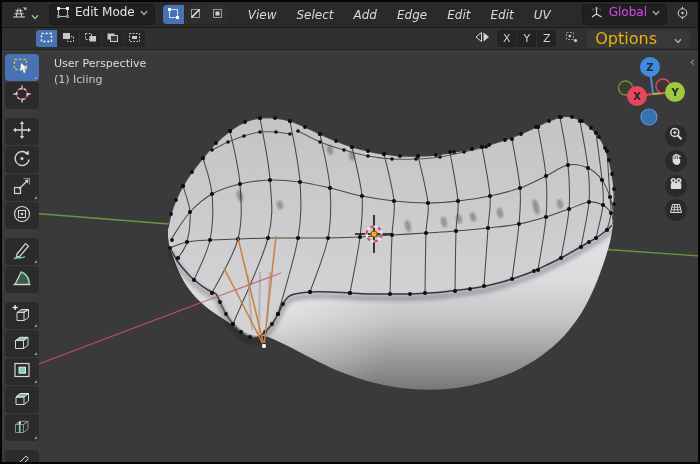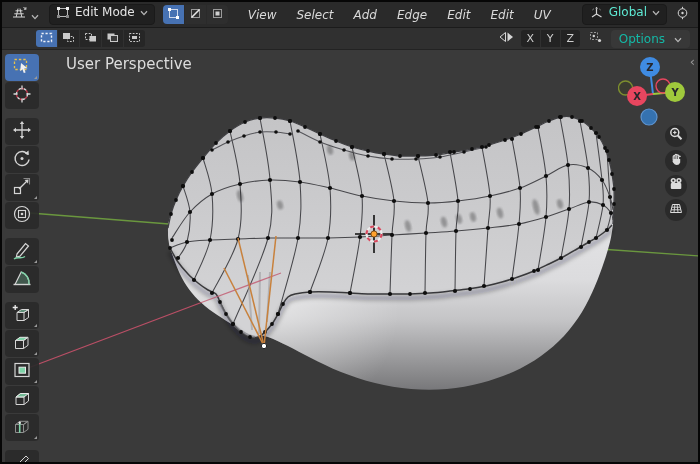--- a/index.html
+++ b/index.html
@@ -14,40 +14,40 @@
     border-radius:4px;height:19px;padding:0 6px;margin-left:6px;color:#e4e4e4;font-size:12px;}
   .selgroup{display:flex;gap:1px;margin-left:8px;}
   .selgroup .sbtn{width:21px;height:19px;background:#2e2e2e;display:flex;align-items:center;
     justify-content:center;border-radius:0;}
   .selgroup .sbtn:first-child{border-radius:4px 0 0 4px;}
   .selgroup .sbtn:last-child{border-radius:0 4px 4px 0;}
   .selgroup .sbtn.on{background:#4772b3;}
   .menus{display:flex;gap:0px;margin-left:10px;}
   .menu{color:#dadada;font-size:12px;padding:0 10px;line-height:24px;font-style:italic;}
   .rightcluster{display:flex;align-items:center;gap:6px;margin-right:6px;}
-  .ddtext{color:#5eead4;font-size:12px;}
+  .ddtext{color:#d946ef;font-size:12px;}
   
   .row2{position:absolute;left:2px;top:28px;right:2px;height:22px;background:#303030;
     display:flex;align-items:center;border-bottom:1px solid #232323;box-sizing:border-box;}
   .row2 .group{display:flex;gap:1px;margin-left:34px;}
   .tsbtn{width:21px;height:17px;background:#262626;display:flex;align-items:center;justify-content:center;}
   .tsbtn:first-child{border-radius:3px 0 0 3px;}
   .tsbtn:last-child{border-radius:0 3px 3px 0;}
   .tsbtn.on{background:#4772b3;}
   .xyz{display:flex;gap:1px;}
   .xyz .ax{width:19px;height:17px;background:#232323;color:#cfcfcf;font-size:11px;display:flex;
     align-items:center;justify-content:center;}
   .xyz .ax:first-child{border-radius:3px 0 0 3px;}
   .xyz .ax:last-child{border-radius:0 3px 3px 0;}
-  .optbtn{display:flex;align-items:center;gap:9px;background:#383838;border-radius:4px;height:18px;
-    padding:0 8px;color:#14b8a6;font-size:12px;margin-right:8px;}
+  .optbtn{display:flex;align-items:center;gap:17px;background:#383838;border-radius:4px;height:18px;
+    padding:0 8px;color:#eab308;font-size:16px;margin-right:8px;}
   
   #viewport{position:absolute;left:2px;top:50px;right:2px;bottom:2px;background:#3a3a3a;overflow:hidden;}
   #scene{position:absolute;left:0;top:0;}
-  #vp-text{position:absolute;left:64px;top:6px;color:#dddddd;font-size:15px;line-height:16px;pointer-events:none;}
+  #vp-text{position:absolute;left:52px;top:6px;color:#dddddd;font-size:11px;line-height:16px;pointer-events:none;}
   #vp-text .sub{color:#c8c8c8;}
   
   #toolshelf{position:absolute;left:3px;top:4px;width:36px;}
   .tool{position:absolute;left:0;width:34px;height:27px;background:rgba(42,42,42,.92);border-radius:4px;
     display:flex;align-items:center;justify-content:center;}
   .tool.active{background:#4772b3;}
   .tool .sub{position:absolute;right:2px;bottom:2px;width:0;height:0;
     border-left:3px solid transparent;border-bottom:3px solid #9a9a9a;}
   
   .navbtn{position:absolute;width:22px;height:22px;border-radius:50%;background:rgba(40,40,40,.88);
@@ -421,20 +421,21 @@
           <line x1="374" y1="215" x2="374" y2="253" stroke="#0e0e0e" stroke-width="1.6"></line>
           <line x1="355" y1="234" x2="393" y2="234" stroke="#0e0e0e" stroke-width="1.6"></line>
           <circle cx="374" cy="234" r="7.5" fill="none" stroke="#ececec" stroke-width="2.2"></circle>
           <circle cx="374" cy="234" r="7.5" fill="none" stroke="#d8495e" stroke-width="2.2" stroke-dasharray="3.9 3.9"></circle>
           <circle cx="374" cy="234" r="3.1" fill="#ffa22e" stroke="#7c4a14" stroke-width="1"></circle>
         </g>
         <circle cx="264" cy="346" r="2.7" fill="#ffffff" stroke="#222" stroke-width="1"></circle>
       </svg>
     <div id="vp-text">
       <div>User Perspective</div>
+      <div class="sub">(1) Iciing</div>
     </div>
     <div id="toolshelf">
         <div class="tool active" style="top: 0px;">
           <span><svg width="22" height="22" viewBox="0 0 22 22" fill="none">
               <rect x="3.5" y="4.5" width="12" height="10" stroke="#e7c04a" stroke-width="1.3" stroke-dasharray="2.4 2"></rect>
               <path d="M10 8 L16.5 13.2 L13.2 13.6 L14.6 17.4 L12.8 18 L11.4 14.3 L9.2 16.2 Z" fill="#f0f0f0"></path>
             </svg></span>
           <span class="sub"></span>
         </div>
         <div class="tool" style="top: 28px;">

